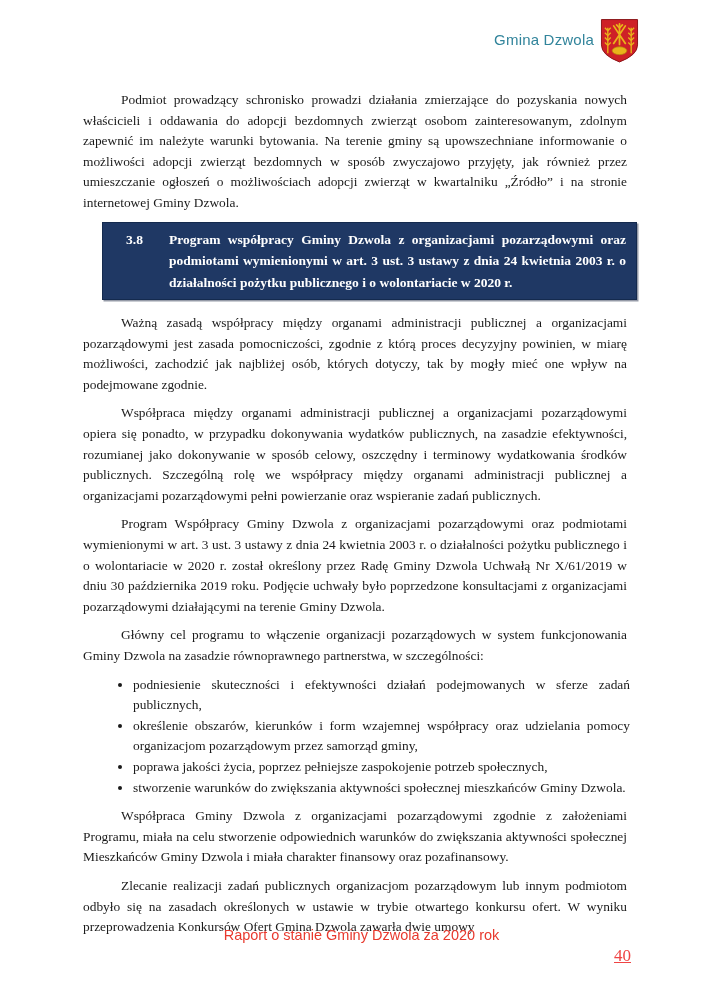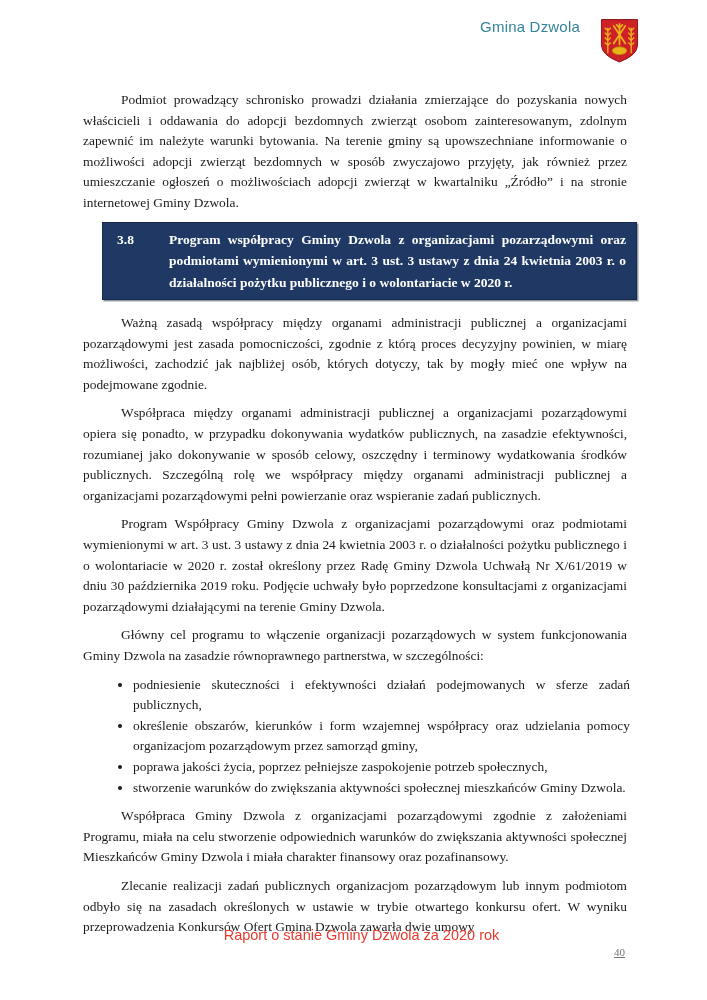--- a/index.html
+++ b/index.html
@@ -8,21 +8,21 @@
     width:707px; height:1000px;
     background:#ffffff;
     font-family:"Liberation Serif", serif;
     color:#1a1a1a;
     overflow:hidden;
   }
 
   
   .doc-header {
     position:absolute; top:18px; right:68px;
-    display:flex; gap:20px;
+    display:flex; align-items:center; gap:6px;
   }
   .org-name {
     font-family:"Liberation Sans", sans-serif;
     font-size:15px;
     color:#31849B;
     letter-spacing:0.2px;
     padding-bottom:4px;
   }
   .coat-of-arms { width:39px; height:46px; display:block; }
 
@@ -49,21 +49,21 @@
     color:#ffffff;
     font-weight:bold;
     font-size:13.5px;
     line-height:21.5px;
     display:flex;
     padding:6px 10px 6px 0;
   }
   .heading-number {
     flex:0 0 66px;
     box-sizing:border-box;
-    padding-left:14px;
+    padding-left:23px;
   }
   .heading-text {
     flex:1;
     text-align:justify;
   }
 
   
   .bullet-list {
     margin:5px;
     padding-left:53px;
@@ -80,22 +80,22 @@
   .footer-title {
     position:absolute; top:927px; left:8px; width:707px;
     text-align:center;
     font-family:"Liberation Sans", sans-serif;
     font-size:14.5px;
     color:#E8392E;
   }
   .page-number {
     position:absolute; top:946px; left:614px;
     font-family:"Liberation Serif", serif;
-    font-size:11px;
-    color:#737373;
+    font-size:17px;
+    color:#ef4444;
     text-decoration:underline;
   }
 </style>
 </head>
 <body>
 
 <div class="page">
 
   <div class="doc-header">
     <span class="org-name">Gmina Dzwola</span>

